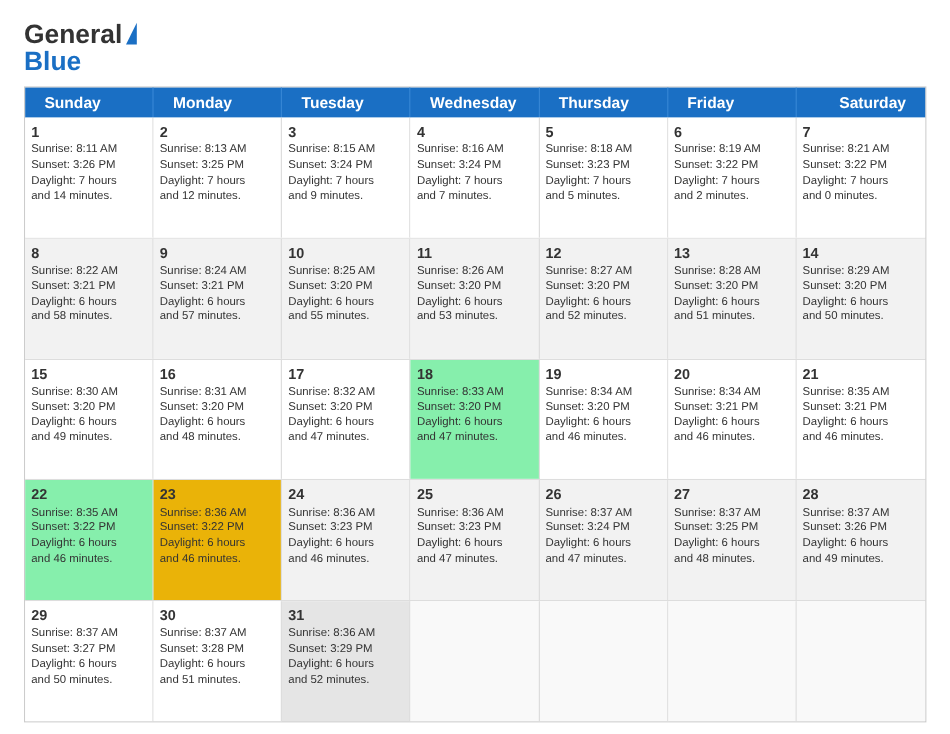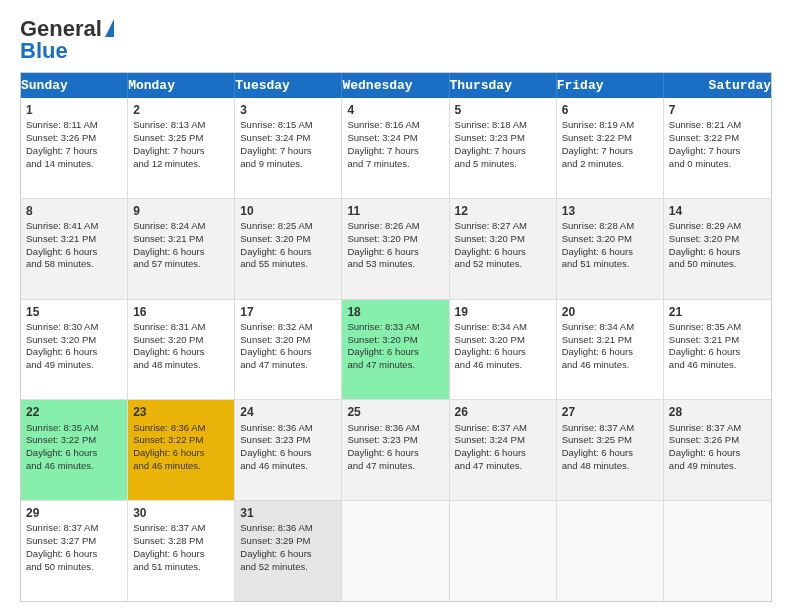--- a/index.html
+++ b/index.html
@@ -54,24 +54,23 @@
     }
     .cal-header-row {
       display: grid;
       grid-template-columns: repeat(7, 1fr);
       background: #1a6fc4;
     }
     .cal-header-cell {
       color: #fff;
       font-size: 13px;
       font-weight: bold;
-      padding: 5px 0;
+      padding: 5px 16px;
       border-right: 1px solid #3585d4;
       text-align: left;
-      font-family: Liberation Mono, monospace;
     }
     .cal-header-cell:last-child { border-right: none; text-align: right; }
     .cal-body {
       flex: 1;
       display: flex;
       flex-direction: column;
     }
     .cal-row {
       display: grid;
       grid-template-columns: repeat(7, 1fr);
@@ -138,21 +137,21 @@
           <div class="cal-cell" style="background: rgb(255, 255, 255);"><span class="day-num">4</span><span>Sunrise: 8:16 AM</span><br><span>Sunset: 3:24 PM</span><br><span style="white-space: pre-wrap;">Daylight: 7 hours
 and 7 minutes.</span></div>
           <div class="cal-cell" style="background: rgb(255, 255, 255);"><span class="day-num">5</span><span>Sunrise: 8:18 AM</span><br><span>Sunset: 3:23 PM</span><br><span style="white-space: pre-wrap;">Daylight: 7 hours
 and 5 minutes.</span></div>
           <div class="cal-cell" style="background: rgb(255, 255, 255);"><span class="day-num">6</span><span>Sunrise: 8:19 AM</span><br><span>Sunset: 3:22 PM</span><br><span style="white-space: pre-wrap;">Daylight: 7 hours
 and 2 minutes.</span></div>
           <div class="cal-cell" style="background: rgb(255, 255, 255);"><span class="day-num">7</span><span>Sunrise: 8:21 AM</span><br><span>Sunset: 3:22 PM</span><br><span style="white-space: pre-wrap;">Daylight: 7 hours
 and 0 minutes.</span></div>
         </div>
         <div class="cal-row">
-          <div class="cal-cell" style="background: rgb(242, 242, 242);"><span class="day-num">8</span><span>Sunrise: 8:41 AM</span><br><span>Sunset: 3:21 PM</span><br><span style="white-space: pre-wrap;">Daylight: 6 hours
+          <div class="cal-cell" style="background: rgb(242, 242, 242);"><span class="day-num">8</span><span>Sunrise: 8:22 AM</span><br><span>Sunset: 3:21 PM</span><br><span style="white-space: pre-wrap;">Daylight: 6 hours
 and 58 minutes.</span></div>
           <div class="cal-cell" style="background: rgb(242, 242, 242);"><span class="day-num">9</span><span>Sunrise: 8:24 AM</span><br><span>Sunset: 3:21 PM</span><br><span style="white-space: pre-wrap;">Daylight: 6 hours
 and 57 minutes.</span></div>
           <div class="cal-cell" style="background: rgb(242, 242, 242);"><span class="day-num">10</span><span>Sunrise: 8:25 AM</span><br><span>Sunset: 3:20 PM</span><br><span style="white-space: pre-wrap;">Daylight: 6 hours
 and 55 minutes.</span></div>
           <div class="cal-cell" style="background: rgb(242, 242, 242);"><span class="day-num">11</span><span>Sunrise: 8:26 AM</span><br><span>Sunset: 3:20 PM</span><br><span style="white-space: pre-wrap;">Daylight: 6 hours
 and 53 minutes.</span></div>
           <div class="cal-cell" style="background: rgb(242, 242, 242);"><span class="day-num">12</span><span>Sunrise: 8:27 AM</span><br><span>Sunset: 3:20 PM</span><br><span style="white-space: pre-wrap;">Daylight: 6 hours
 and 52 minutes.</span></div>
           <div class="cal-cell" style="background: rgb(242, 242, 242);"><span class="day-num">13</span><span>Sunrise: 8:28 AM</span><br><span>Sunset: 3:20 PM</span><br><span style="white-space: pre-wrap;">Daylight: 6 hours

